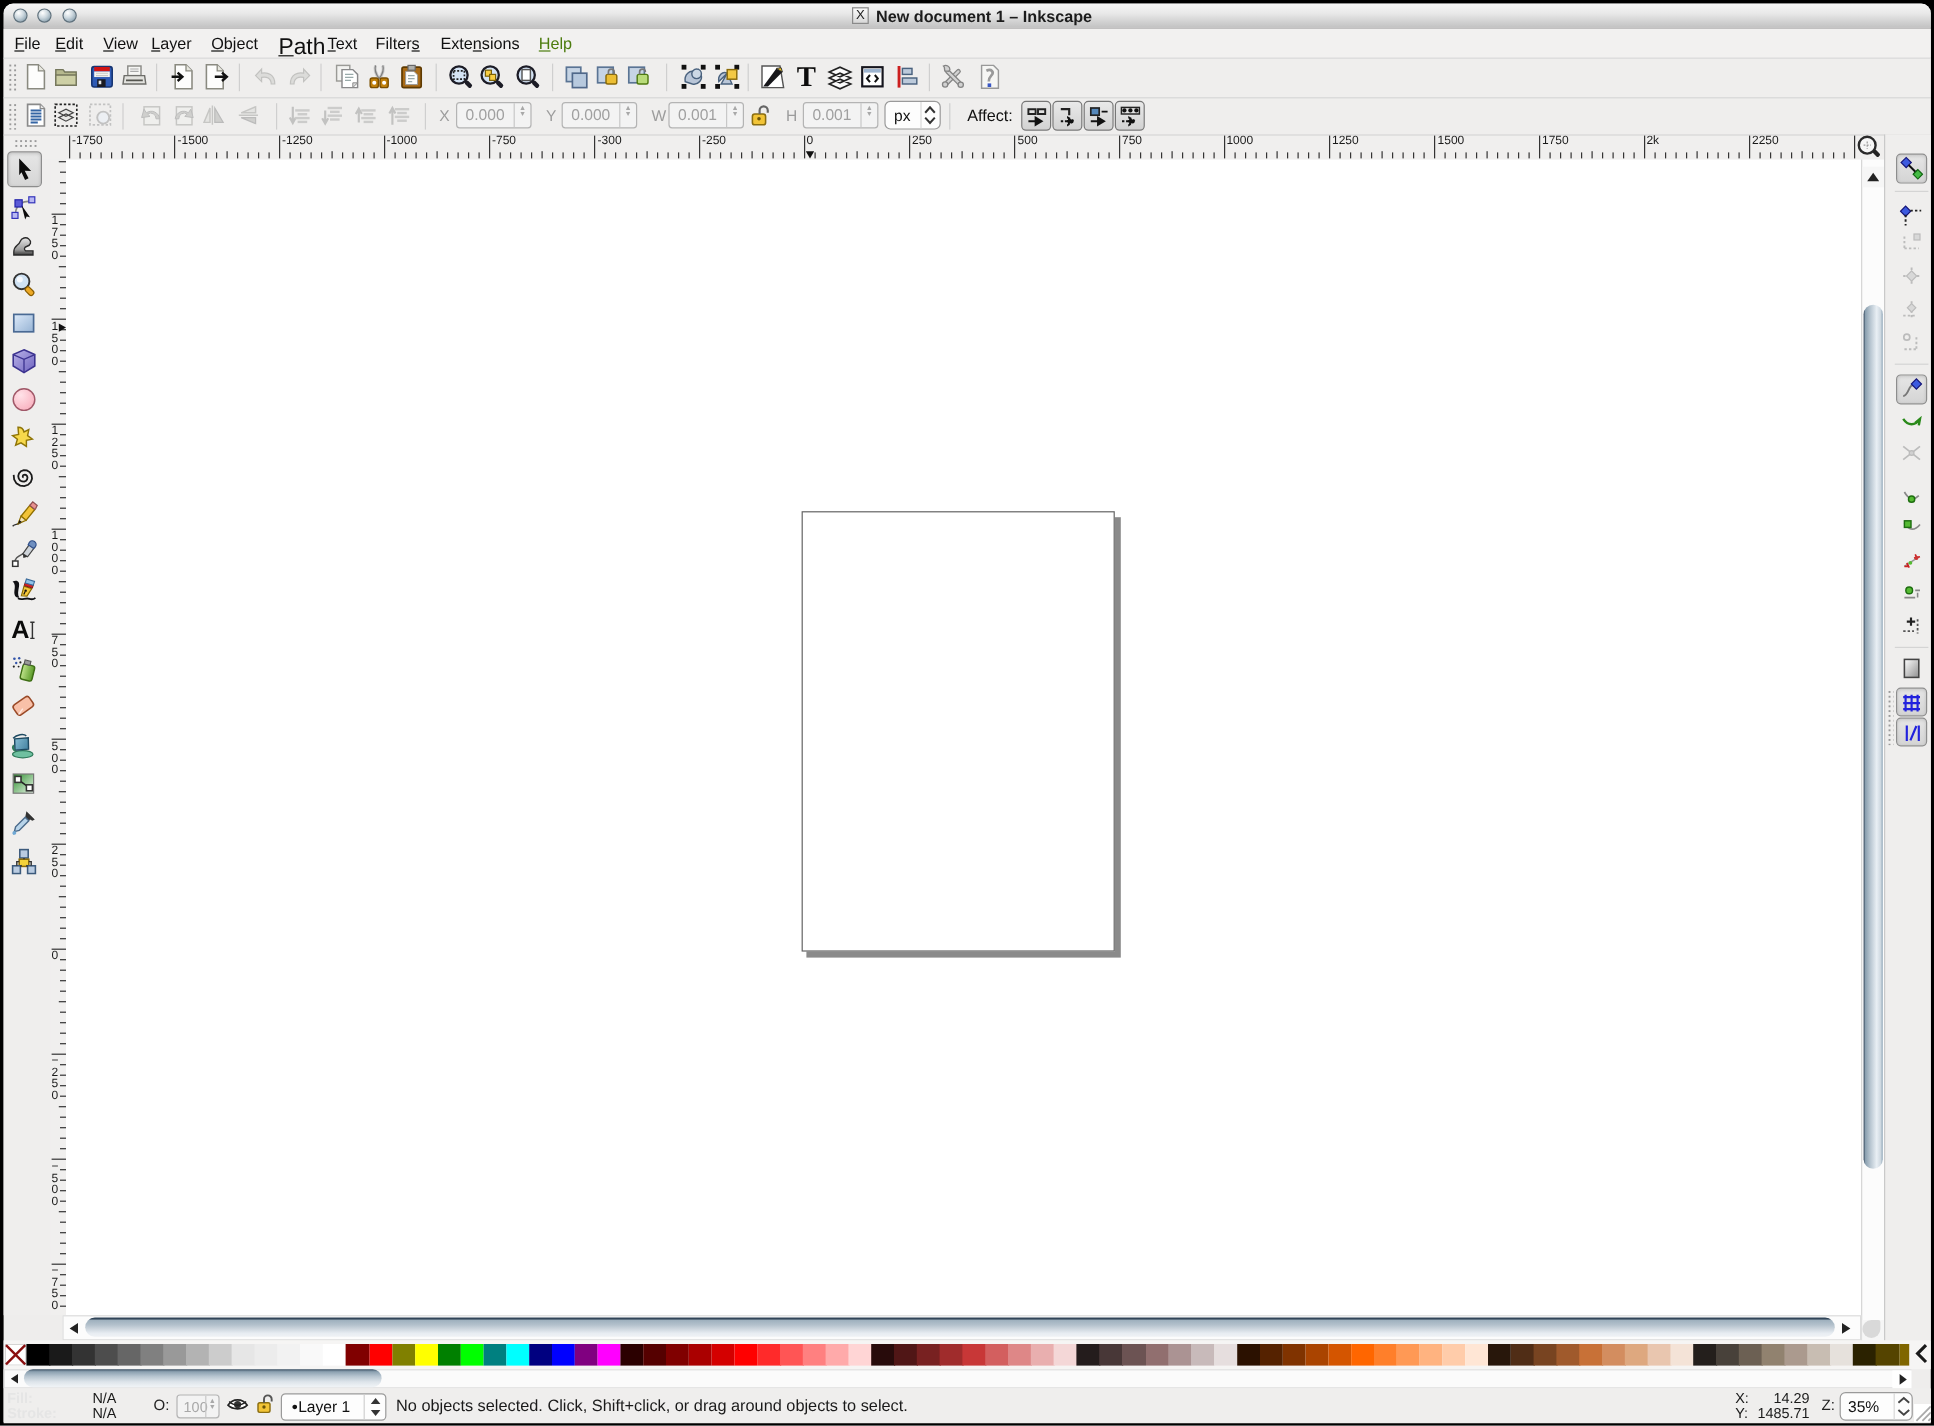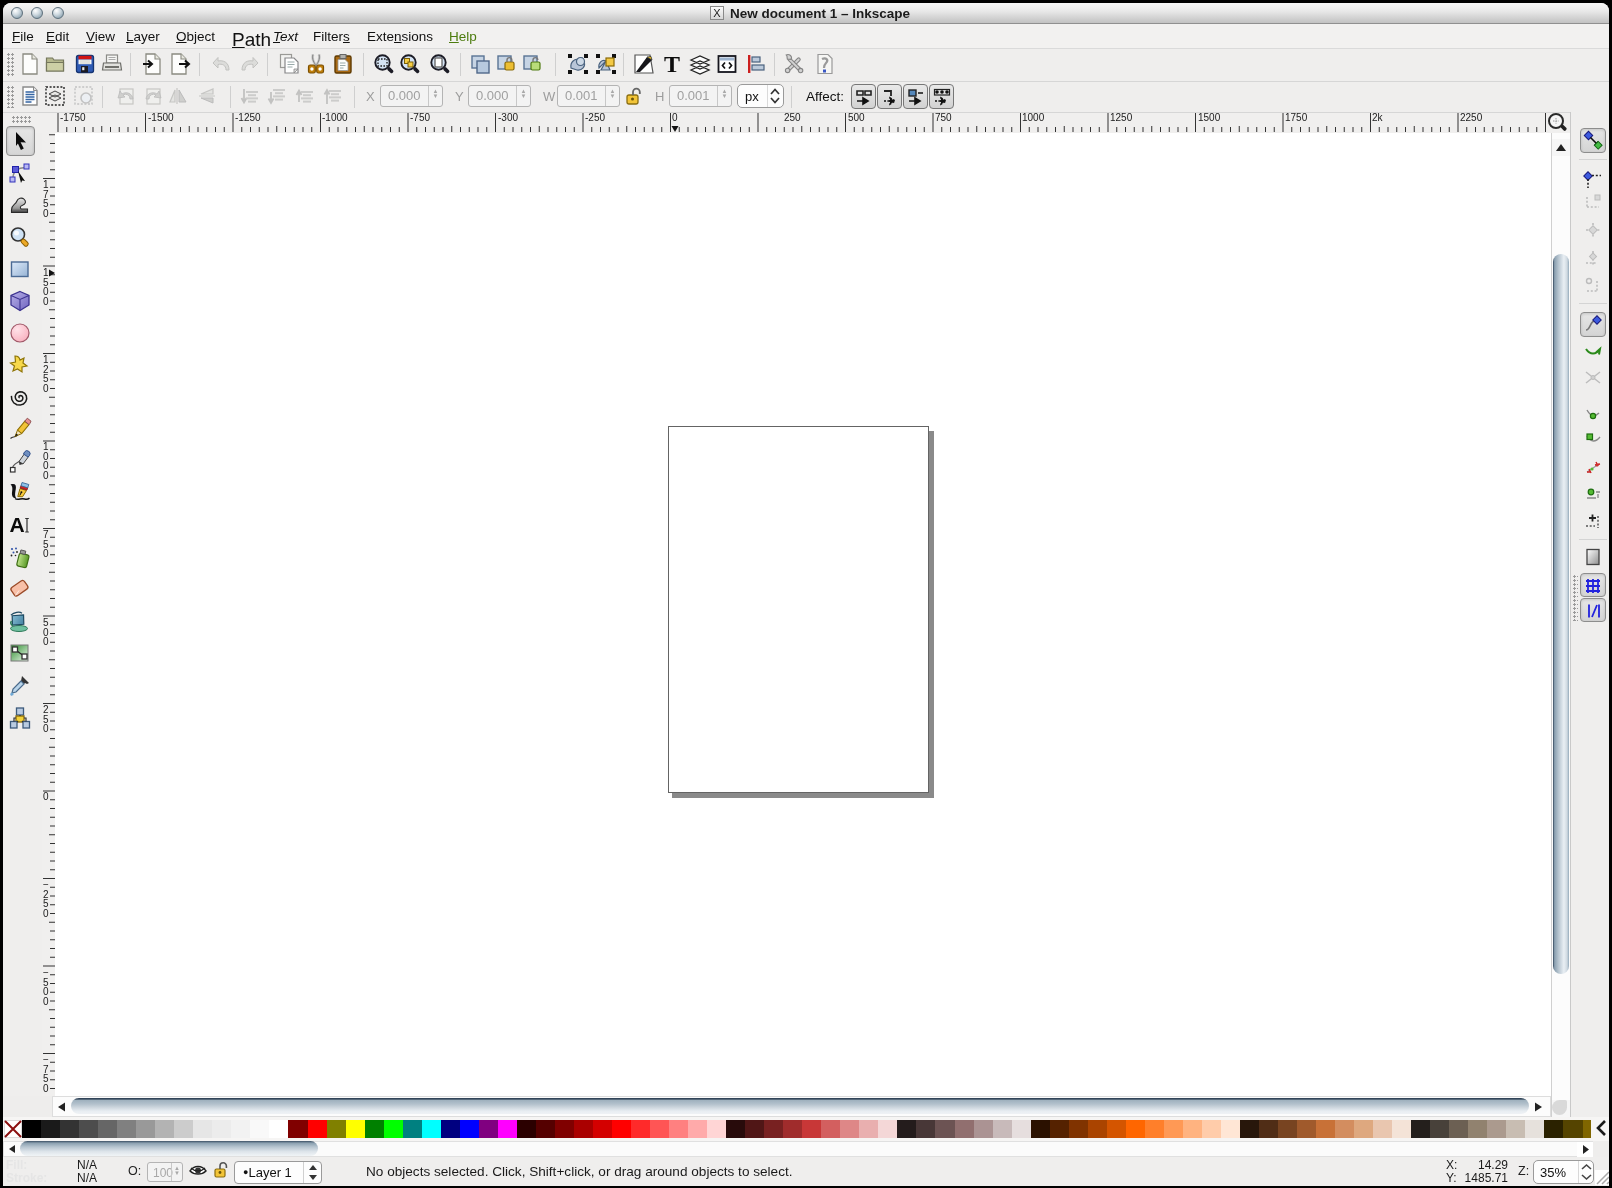--- a/index.html
+++ b/index.html
@@ -15,21 +15,21 @@
 <div style="position:absolute;left:52px;top:7px;width:12px;height:12px;border-radius:50%;background:radial-gradient(circle at 35% 28%,#ffffff,#cdd8df 42%,#94a9b6 78%,#8297a5);border:1.5px solid #5e707c;"></div>
 <div style="position:absolute;left:710px;top:6px;width:14px;height:14px;background:linear-gradient(#fcfcfc,#d8d8d8);border:1px solid #8a8a8a;color:#222;font-size:11px;line-height:13px;text-align:center;">X</div>
 <div style="position:absolute;left:730px;top:5.5px;width:300px;height:17px;font-size:13.5px;font-weight:bold;color:#1c1c1c;line-height:16px;">New document 1 – Inkscape</div>
 <div style="position:absolute;left:3px;top:24px;width:1606px;height:24px;background:#f2f1f0;"></div>
 <div style="position:absolute;left:12px;top:29px;font-size:13.5px;color:#111;"><u>F</u>ile</div>
 <div style="position:absolute;left:46px;top:29px;font-size:13.5px;color:#111;"><u>E</u>dit</div>
 <div style="position:absolute;left:86px;top:29px;font-size:13.5px;color:#111;"><u>V</u>iew</div>
 <div style="position:absolute;left:126px;top:29px;font-size:13.5px;color:#111;"><u>L</u>ayer</div>
 <div style="position:absolute;left:176px;top:29px;font-size:13.5px;color:#111;"><u>O</u>bject</div>
 <div style="position:absolute;left:232px;top:29px;font-size:19px;color:#111;"><u>P</u>ath</div>
-<div style="position:absolute;left:273px;top:29px;font-size:13.5px;color:#111;font-style:italic;"><u>T</u>ext</div>
+<div style="position:absolute;left:273px;top:29px;font-size:13.5px;color:#111;"><u>T</u>ext</div>
 <div style="position:absolute;left:313px;top:29px;font-size:13.5px;color:#111;">Filter<u>s</u></div>
 <div style="position:absolute;left:367px;top:29px;font-size:13.5px;color:#111;">Exte<u>n</u>sions</div>
 <div style="position:absolute;left:449px;top:29px;font-size:13.5px;color:#4d7c0f;"><u>H</u>elp</div>
 <div style="position:absolute;left:3px;top:48px;width:1606px;height:33px;background:#efeeed;border-top:1px solid #dadada;"></div>
 <div style="position:absolute;left:3px;top:81px;width:1606px;height:31px;background:#efeeed;border-top:1px solid #d6d6d6;"></div>
 <div style="position:absolute;left:3px;top:112px;width:1606px;height:21px;background:#f0efee;border-top:1px solid #d6d6d6;"></div>
 <div class="grip" style="left:7px;top:53px;width:8px;height:24px;"></div>
 <div class="grip" style="left:7px;top:86px;width:8px;height:22px;"></div>
 <div class="grip" style="left:12px;top:116px;width:20px;height:8px;"></div>
 <div class="grip" style="left:1584px;top:115px;width:24px;height:8px;"></div>
@@ -220,21 +220,21 @@
     <path d="M671.5,14 L678.5,14 L675,20 Z" fill="#111"></path>
   </svg>
 <div class="lab" style="left:60px;top:113px;">-1750</div>
 <div class="lab" style="left:148px;top:113px;">-1500</div>
 <div class="lab" style="left:235px;top:113px;">-1250</div>
 <div class="lab" style="left:322px;top:113px;">-1000</div>
 <div class="lab" style="left:410px;top:113px;">-750</div>
 <div class="lab" style="left:498px;top:113px;">-300</div>
 <div class="lab" style="left:585px;top:113px;">-250</div>
 <div class="lab" style="left:672px;top:113px;">0</div>
-<div class="lab" style="left:760px;top:113px;margin-left:24px;">250</div>
+<div class="lab" style="left:760px;top:113px;">250</div>
 <div class="lab" style="left:848px;top:113px;">500</div>
 <div class="lab" style="left:935px;top:113px;">750</div>
 <div class="lab" style="left:1022px;top:113px;">1000</div>
 <div class="lab" style="left:1110px;top:113px;">1250</div>
 <div class="lab" style="left:1198px;top:113px;">1500</div>
 <div class="lab" style="left:1285px;top:113px;">1750</div>
 <div class="lab" style="left:1372px;top:113px;">2k</div>
 <div class="lab" style="left:1460px;top:113px;text-align:center;">2250</div>
 <svg style="position:absolute;left:1547px;top:112px;" width="21" height="21" viewBox="0 0 21 21">
     <circle cx="9" cy="9" r="7" fill="#f6f6f6" stroke="#2a2a2a" stroke-width="2"></circle>
@@ -504,21 +504,21 @@
     <path d="M8,8 V5 a3.2,3.2 0 0 1 6.4,0 V7" fill="none" stroke="#555" stroke-width="1.6"></path>
     <circle cx="8" cy="11.5" r="1.4" fill="#6b5408"></circle>
   </svg>
 <div style="position:absolute;left:234px;top:1161px;width:88px;height:23px;background:#fdfdfd;border:1px solid #9a9a9a;border-radius:4px;"></div>
 <div style="position:absolute;left:243px;top:1165px;font-size:13px;font-weight:normal;color:#111;"><span style="font-size:9px;vertical-align:2px;">●</span>Layer 1</div>
 <div style="position:absolute;left:303px;top:1162px;width:1px;height:21px;background:#d0d0d0;"></div>
 <svg style="position:absolute;left:305px;top:1163px;" width="16" height="19" viewBox="0 0 16 19">
     <path d="M8,2 L12,7 L4,7 Z" fill="#333"></path>
     <path d="M8,17 L12,12 L4,12 Z" fill="#333"></path>
   </svg>
-<div style="position:absolute;left:330px;top:1164px;font-size:13.6px;color:#1a1a1a;margin-left:36px;">No objects selected. Click, Shift+click, or drag around objects to select.</div>
+<div style="position:absolute;left:330px;top:1164px;font-size:13.6px;color:#1a1a1a;">No objects selected. Click, Shift+click, or drag around objects to select.</div>
 <div style="position:absolute;left:1446px;top:1159px;width:62px;font-size:12px;color:#1a1a1a;line-height:13px;">X:<span style="float:right;text-align:center;">14.29</span><br>Y:<span style="float:right;">1485.71</span></div>
 <div style="position:absolute;left:1518px;top:1164px;font-size:12.5px;color:#222;">Z:</div>
 <div style="position:absolute;left:1533px;top:1160px;width:61px;height:24px;background:#fdfdfd;border:1px solid #9a9a9a;border-radius:5px;"></div>
 <div style="position:absolute;left:1540px;top:1165px;font-size:13px;color:#111;">35%</div>
 <div style="position:absolute;left:1578px;top:1161px;width:1px;height:22px;background:#d8d8d8;"></div>
 <svg style="position:absolute;left:1580px;top:1162px;" width="13" height="20" viewBox="0 0 13 20">
     <path d="M2,7 L6.5,3 L11,7" stroke="#444" stroke-width="1.6" fill="none"></path>
     <path d="M2,13 L6.5,17 L11,13" stroke="#444" stroke-width="1.6" fill="none"></path>
   </svg>
 <svg style="position:absolute;left:1595px;top:1170px;" width="14" height="15" viewBox="0 0 14 15">

